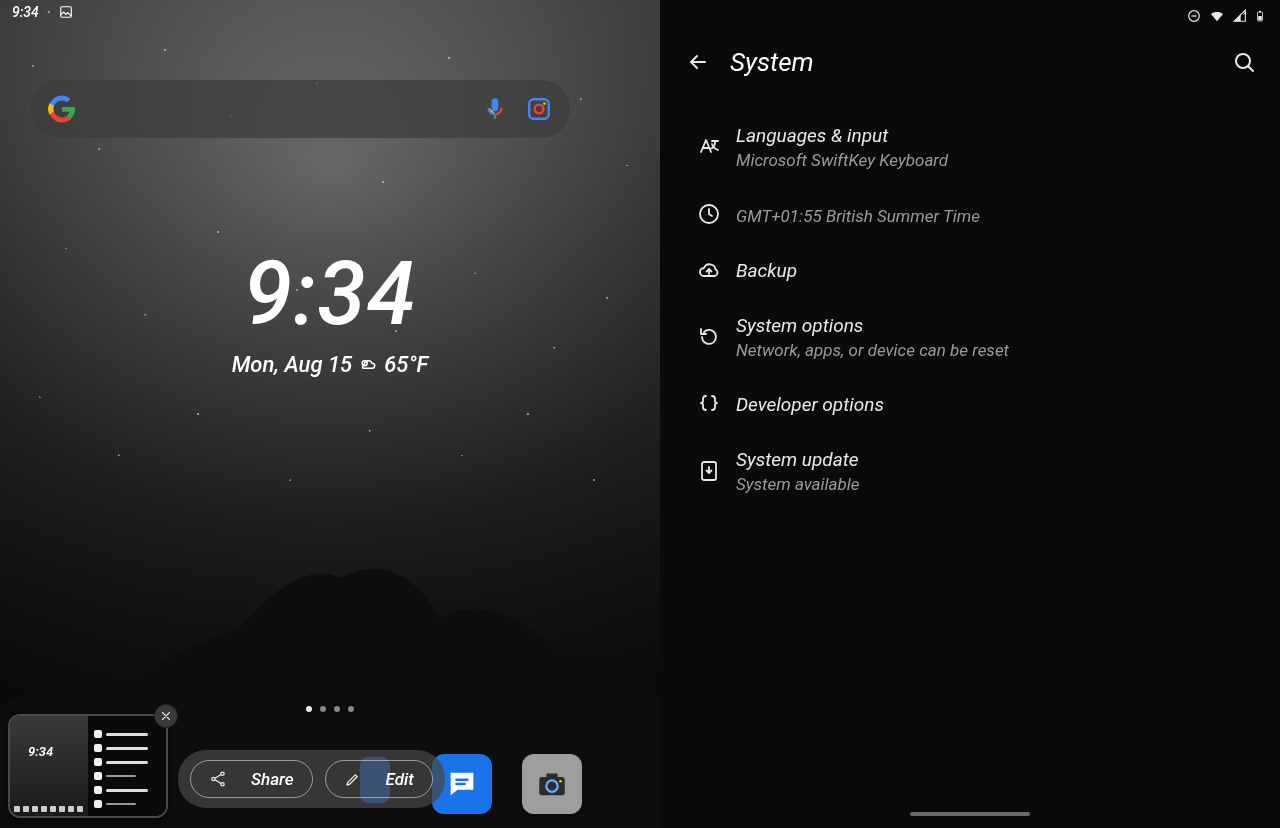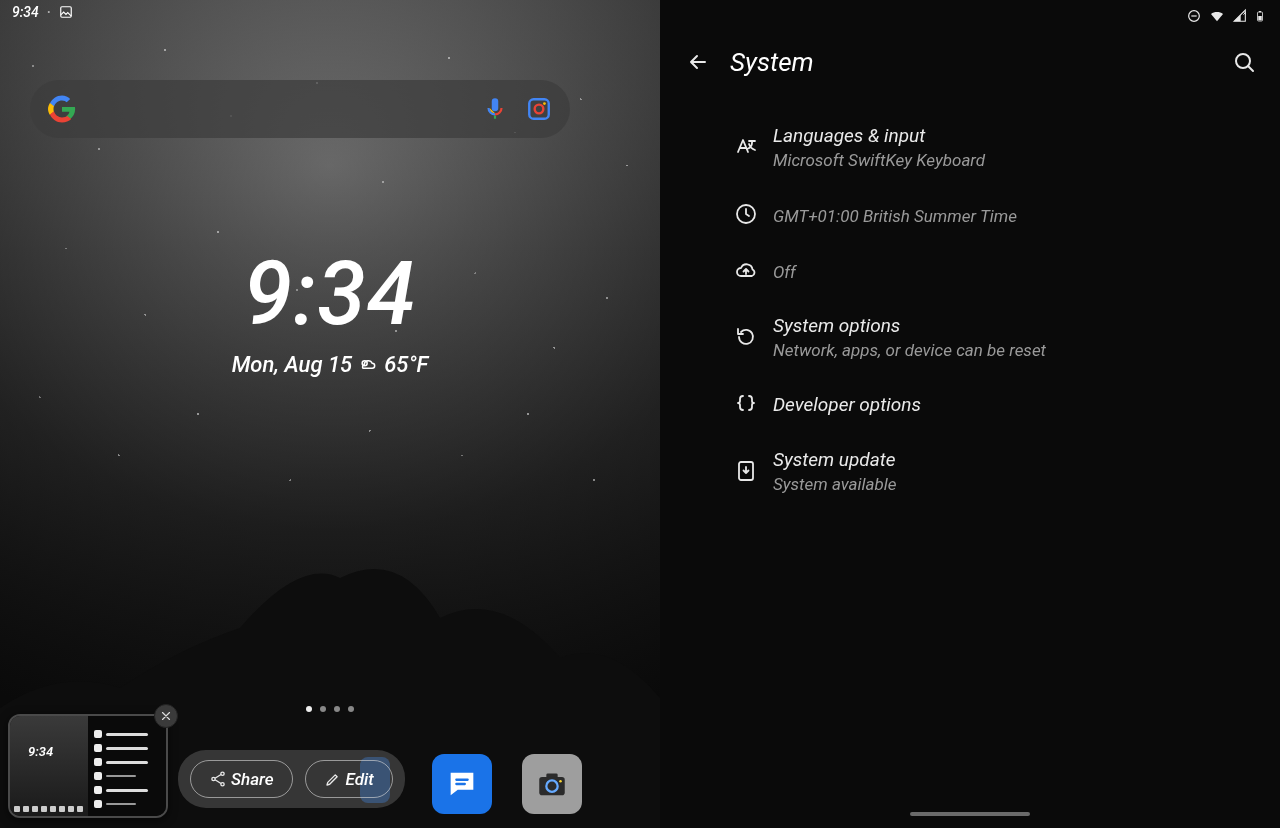--- a/index.html
+++ b/index.html
@@ -84,21 +84,21 @@
   .thumb .trow .ln{height:3px;width:42px;background:#ddd;border-radius:2px;}
   .thumb .trow .ln2{height:2px;width:30px;background:#999;border-radius:2px;}
   .thumb .tbot{position:absolute;left:4px;bottom:4px;display:flex;gap:3px;}
   .thumb .tbot i{width:6px;height:6px;background:#ccc;border-radius:1px;display:block;}
   .thumb-close{ position:absolute; top:-10px; right:-10px; width:24px; height:24px; border-radius:50%;
     background:#3a3a3a; display:flex;align-items:center;justify-content:center; z-index:6; border:1px solid #222;}
   .thumb-close svg{width:14px;height:14px;}
 
   .chips{ position:absolute; left:178px; bottom:20px; z-index:5;
     background:rgba(70,70,70,0.72); border-radius:28px; padding:10px 12px; display:flex; gap:12px;}
-  .chip{ display:flex; align-items:center; gap:4px; padding:8px 18px; border-radius:22px;
+  .chip{ display:flex; align-items:center; gap:24px; padding:8px 18px; border-radius:22px;
     border:1.5px solid rgba(220,220,220,0.6); cursor:pointer; font-size:17px; font-weight:500;}
   .chip svg{width:18px;height:18px;}
   .blue-hint{ position:absolute; left:360px; bottom:25px; width:30px; height:46px; border-radius:8px;
     background:#1a73e8; z-index:4;}
 
   
   .dock{ position:absolute; bottom:14px; left:432px; z-index:4; display:flex; gap:30px;}
   .app{ width:60px; height:60px; border-radius:12px; display:flex;align-items:center;justify-content:center;}
   .app-msg{ background:#1a73e8;}
   .app-cam{ background:#9e9e9e;}
@@ -110,21 +110,21 @@
   .status-right svg{height:16px;}
 
   .app-bar{ display:flex; align-items:center; padding:14px 16px 26px 18px;}
   .back-btn{ width:40px; height:40px; display:flex; align-items:center; justify-content:center; cursor:pointer;}
   .back-btn svg{width:24px;height:24px;}
   .app-title{ font-size:26px; font-weight:400; margin-left:12px;}
   .app-bar .sp{flex:1;}
   .srch-btn{ width:40px;height:40px;display:flex;align-items:center;justify-content:center;cursor:pointer;}
   .srch-btn svg{width:24px;height:24px;}
 
-  .list{ padding:0 0 0 0;margin-left:37px;}
+  .list{ padding:0 0 0 0;}
   .row{ display:flex; align-items:center; padding:16px 24px 16px 22px; cursor:pointer;}
   .row .icon{ width:54px; display:flex; justify-content:center;}
   .row .icon svg{width:24px;height:24px;fill:none;stroke:#e8e8e8;stroke-width:1.8;stroke-linecap:round;stroke-linejoin:round;}
   .row .txt{ flex:1;}
   .row .t1{ font-size:19px; color:#eaeaea;}
   .row .t2{ font-size:17px; color:#9a9a9a; margin-top:3px;}
 
   .navbar{ height:28px; display:flex; justify-content:center; align-items:center;}
   .navhandle{ width:120px; height:4px; border-radius:3px; background:#6a6a6a;}
 </style>
@@ -330,32 +330,32 @@
           </div>
       </div>
       <div class="row">
         <div class="icon">
             <svg viewBox="0 0 24 24">
               <circle cx="12" cy="12" r="9"></circle>
               <path d="M12 7v5l3 2"></path>
             </svg>
           </div>
         <div class="txt">
-            <div class="t2">GMT+01:00 British Summer Time</div>
+            <div class="t2">GMT+01:55 British Summer Time</div>
           </div>
       </div>
       <div class="row">
         <div class="icon">
             <svg viewBox="0 0 24 24">
               <path d="M7 18a4 4 0 0 1 0-8 6 6 0 0 1 11.5 1.5A3.5 3.5 0 0 1 18 18H7z"></path>
               <path d="M12 16v-5M9.5 13.5L12 11l2.5 2.5"></path>
             </svg>
           </div>
         <div class="txt">
-            <div class="t2">Off</div>
+            <div class="t1">Backup</div>
           </div>
       </div>
       <div class="row">
         <div class="icon">
             <svg viewBox="0 0 24 24">
               <path d="M5 12a7 7 0 1 0 2-5"></path>
               <path d="M4 4v5h5"></path>
             </svg>
           </div>
         <div class="txt">

